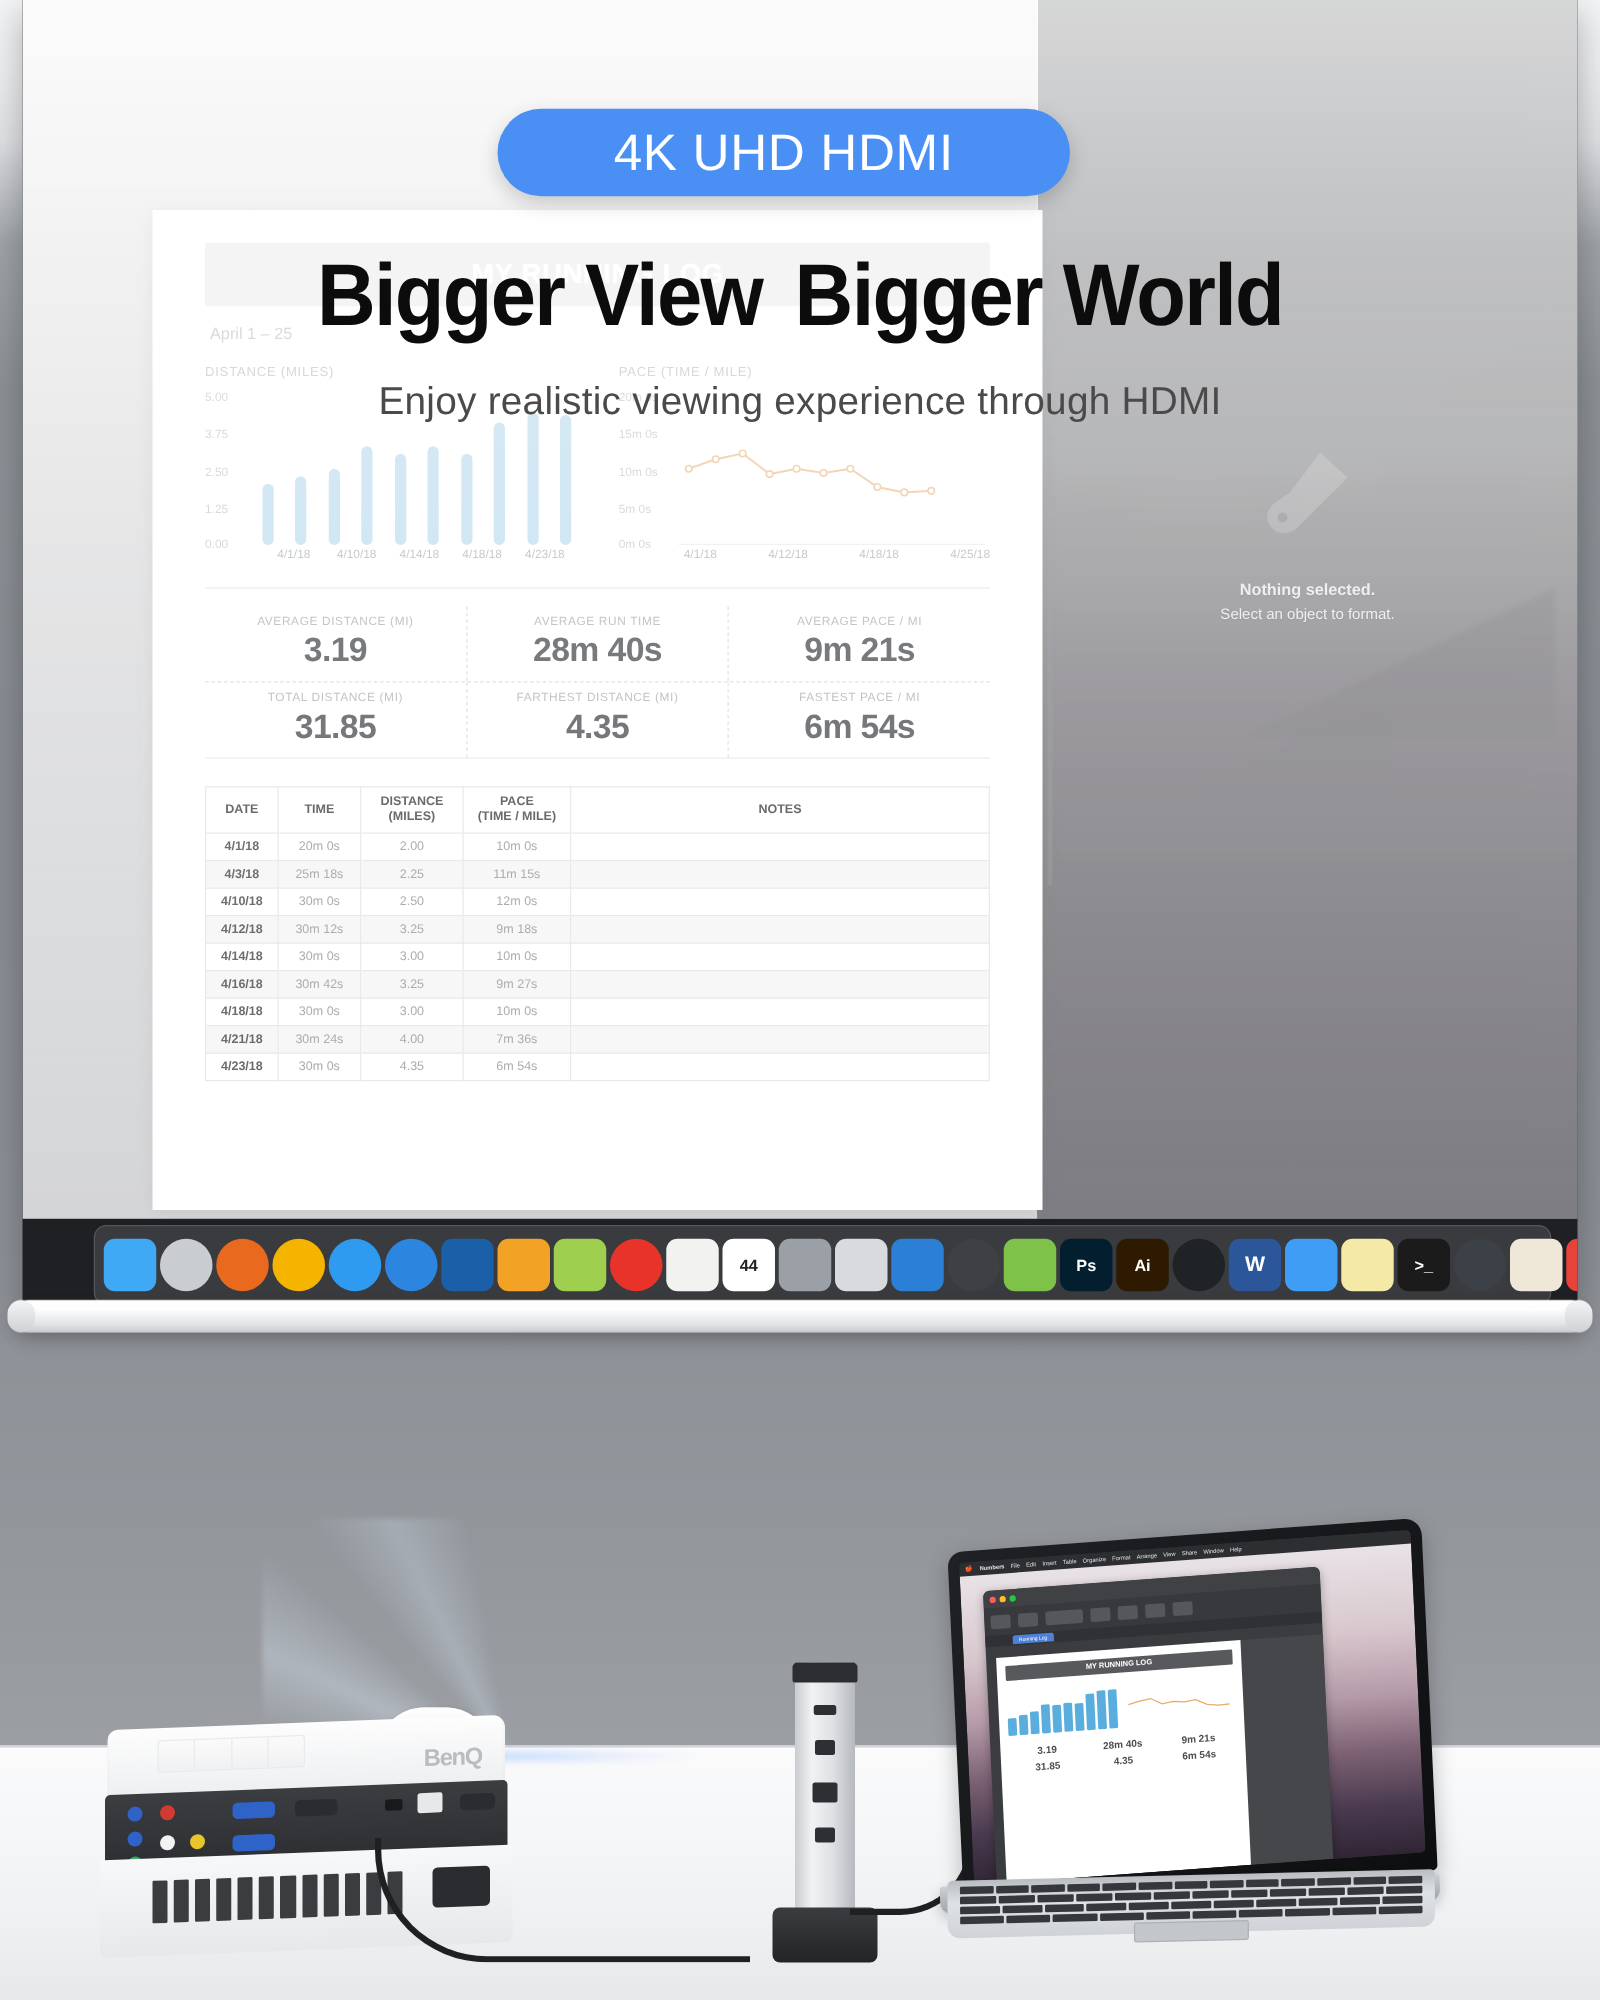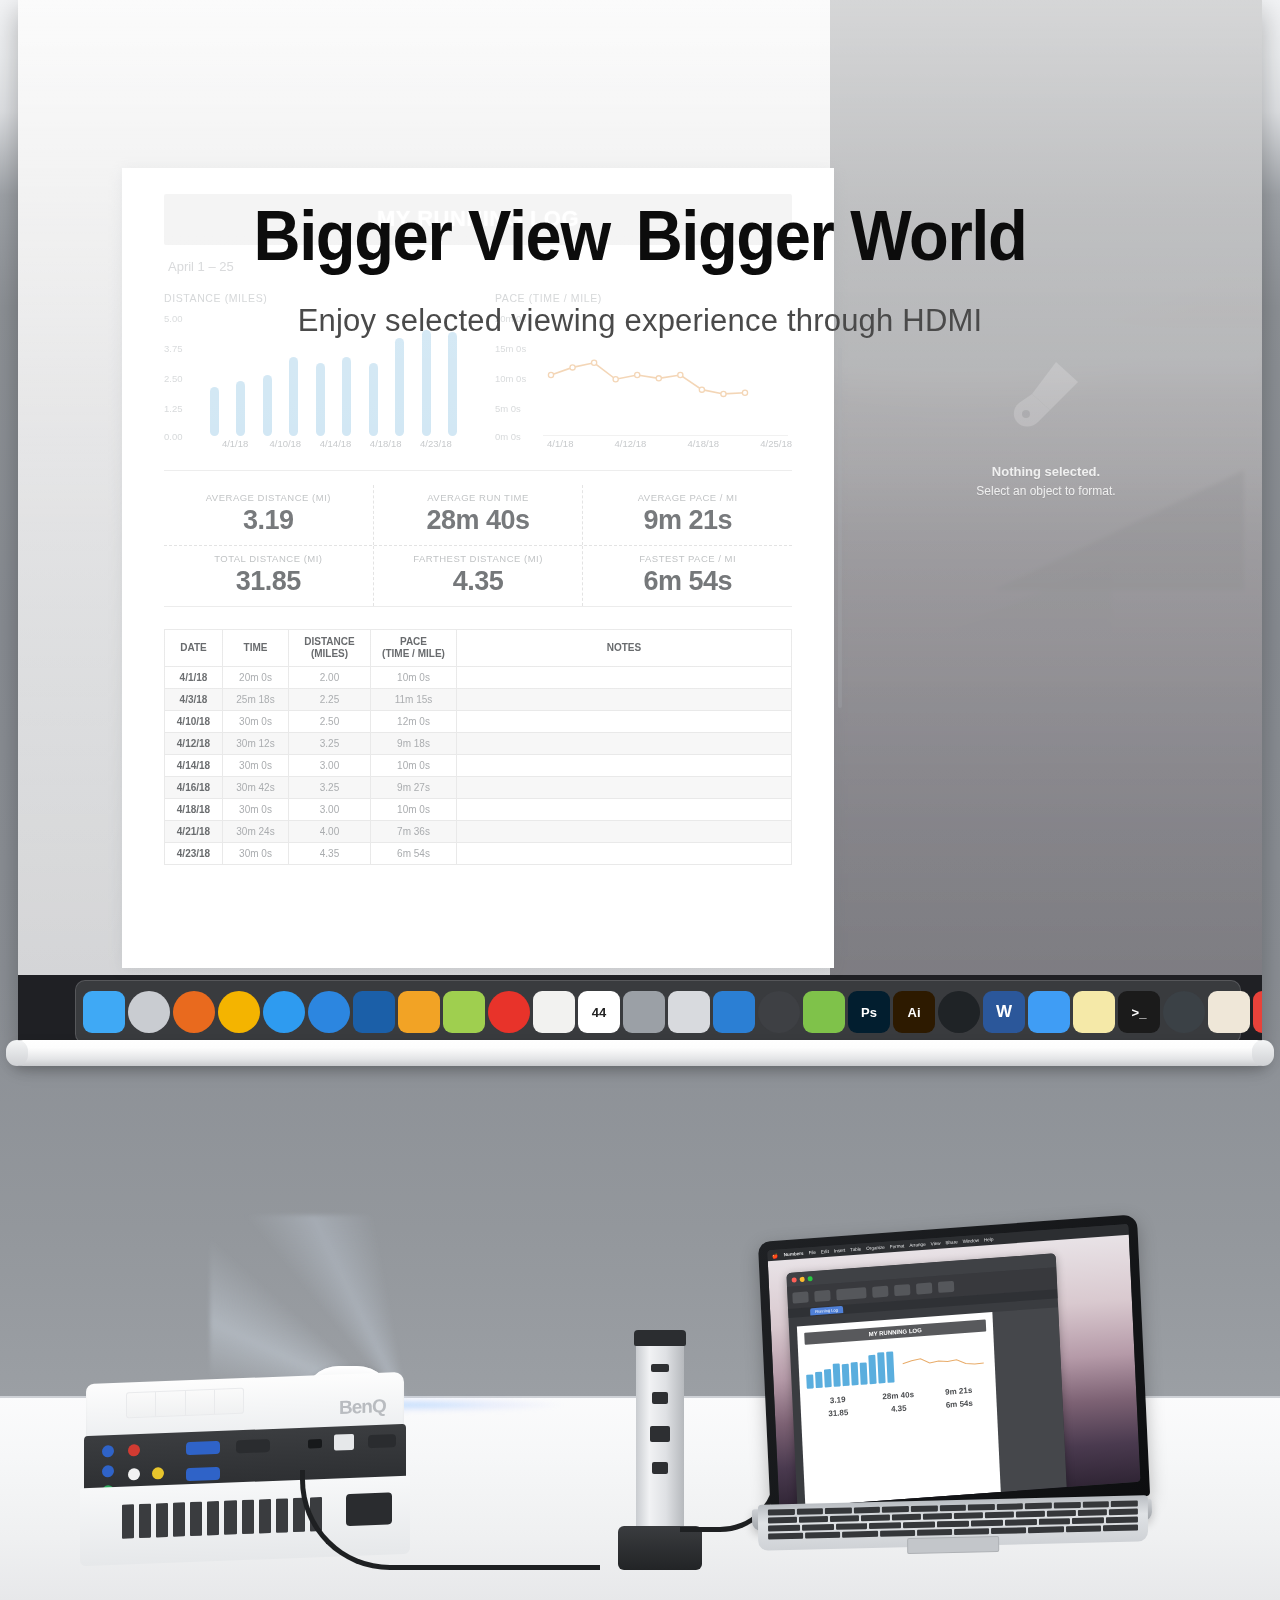--- a/index.html
+++ b/index.html
@@ -605,24 +605,27 @@
           <div class="dock-app" style="background: rgb(239, 231, 216);"></div>
           <div class="dock-app" style="background: rgb(232, 66, 58);"></div>
         </div>
     </div>
   </div>
 
   <div class="roller"></div>
   <div class="roller-cap l"></div>
   <div class="roller-cap r"></div>
 
+  <div class="pill">
+    <span>4K UHD HDMI</span>
+  </div>
   <div class="headline">
     <span>Bigger View</span><span class="gap"></span><span>Bigger World</span>
   </div>
-  <div class="subhead">Enjoy selected viewing experience through HDMI</div>
+  <div class="subhead">Enjoy realistic viewing experience through HDMI</div>
 
   <div class="beam"></div>
 
   <div class="projector">
     <div class="proj-lens"></div>
     <div class="proj-top"></div>
     <div class="proj-keys">
         <i></i>
         <i></i>
         <i></i>

